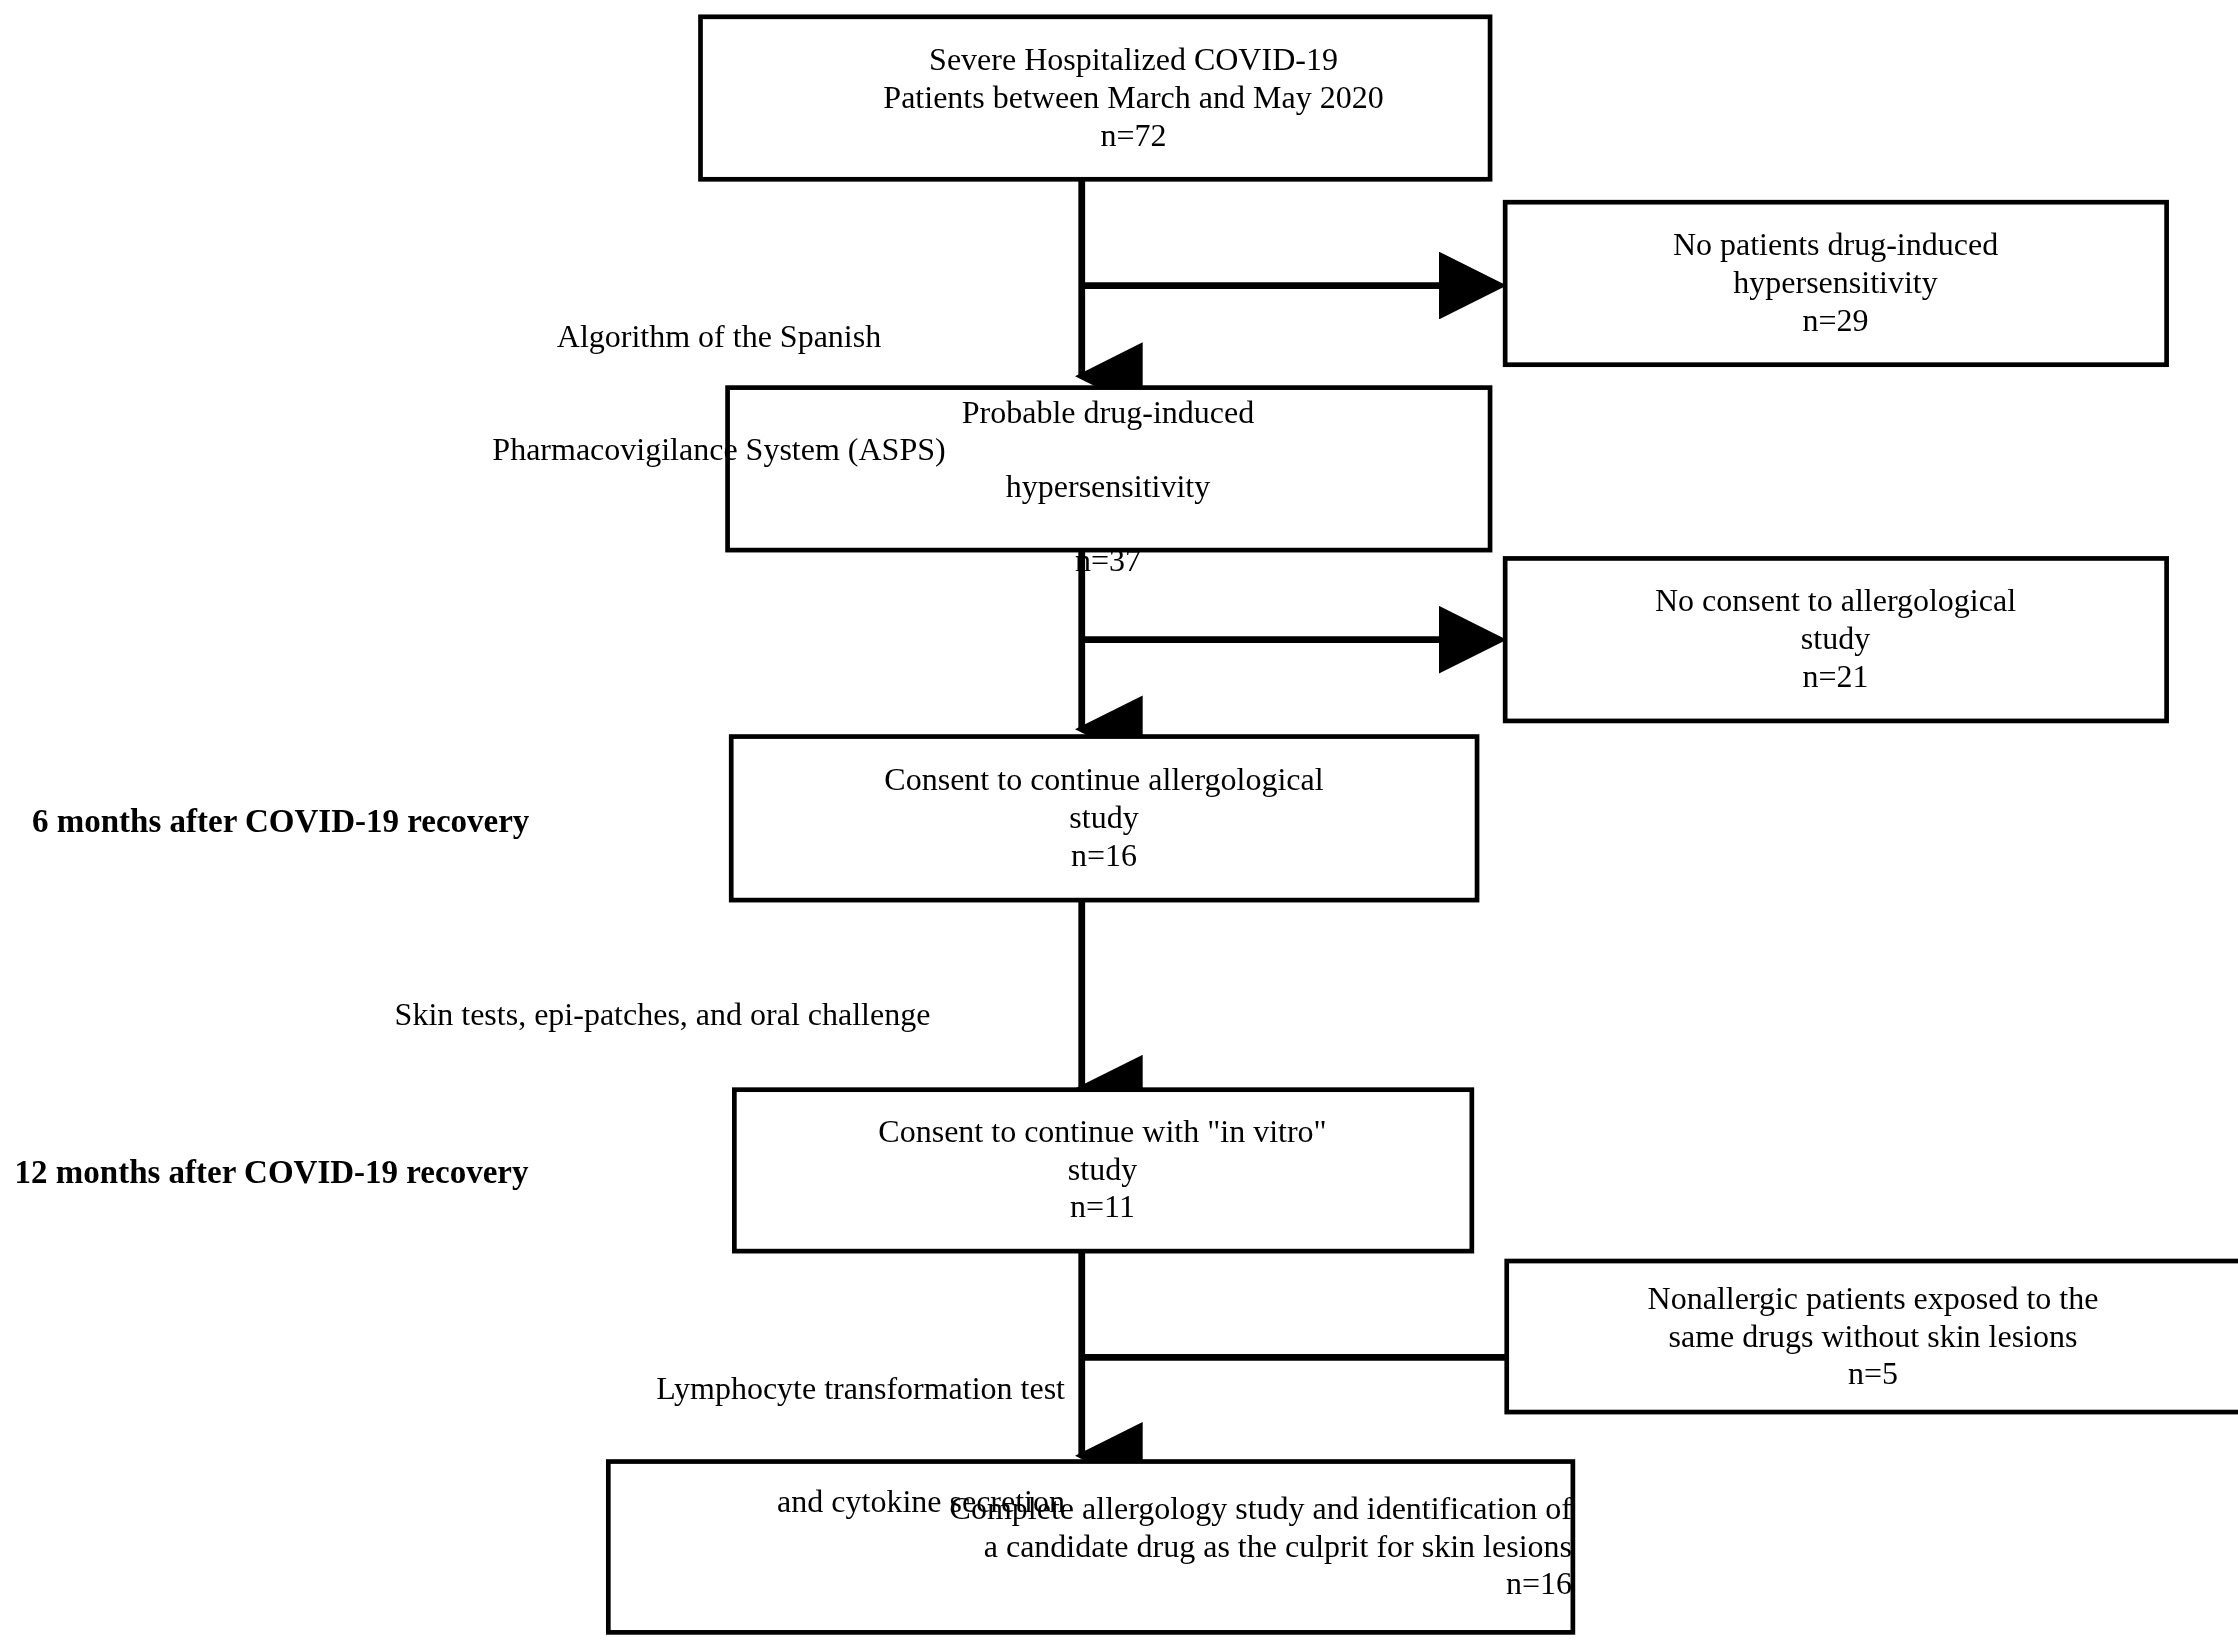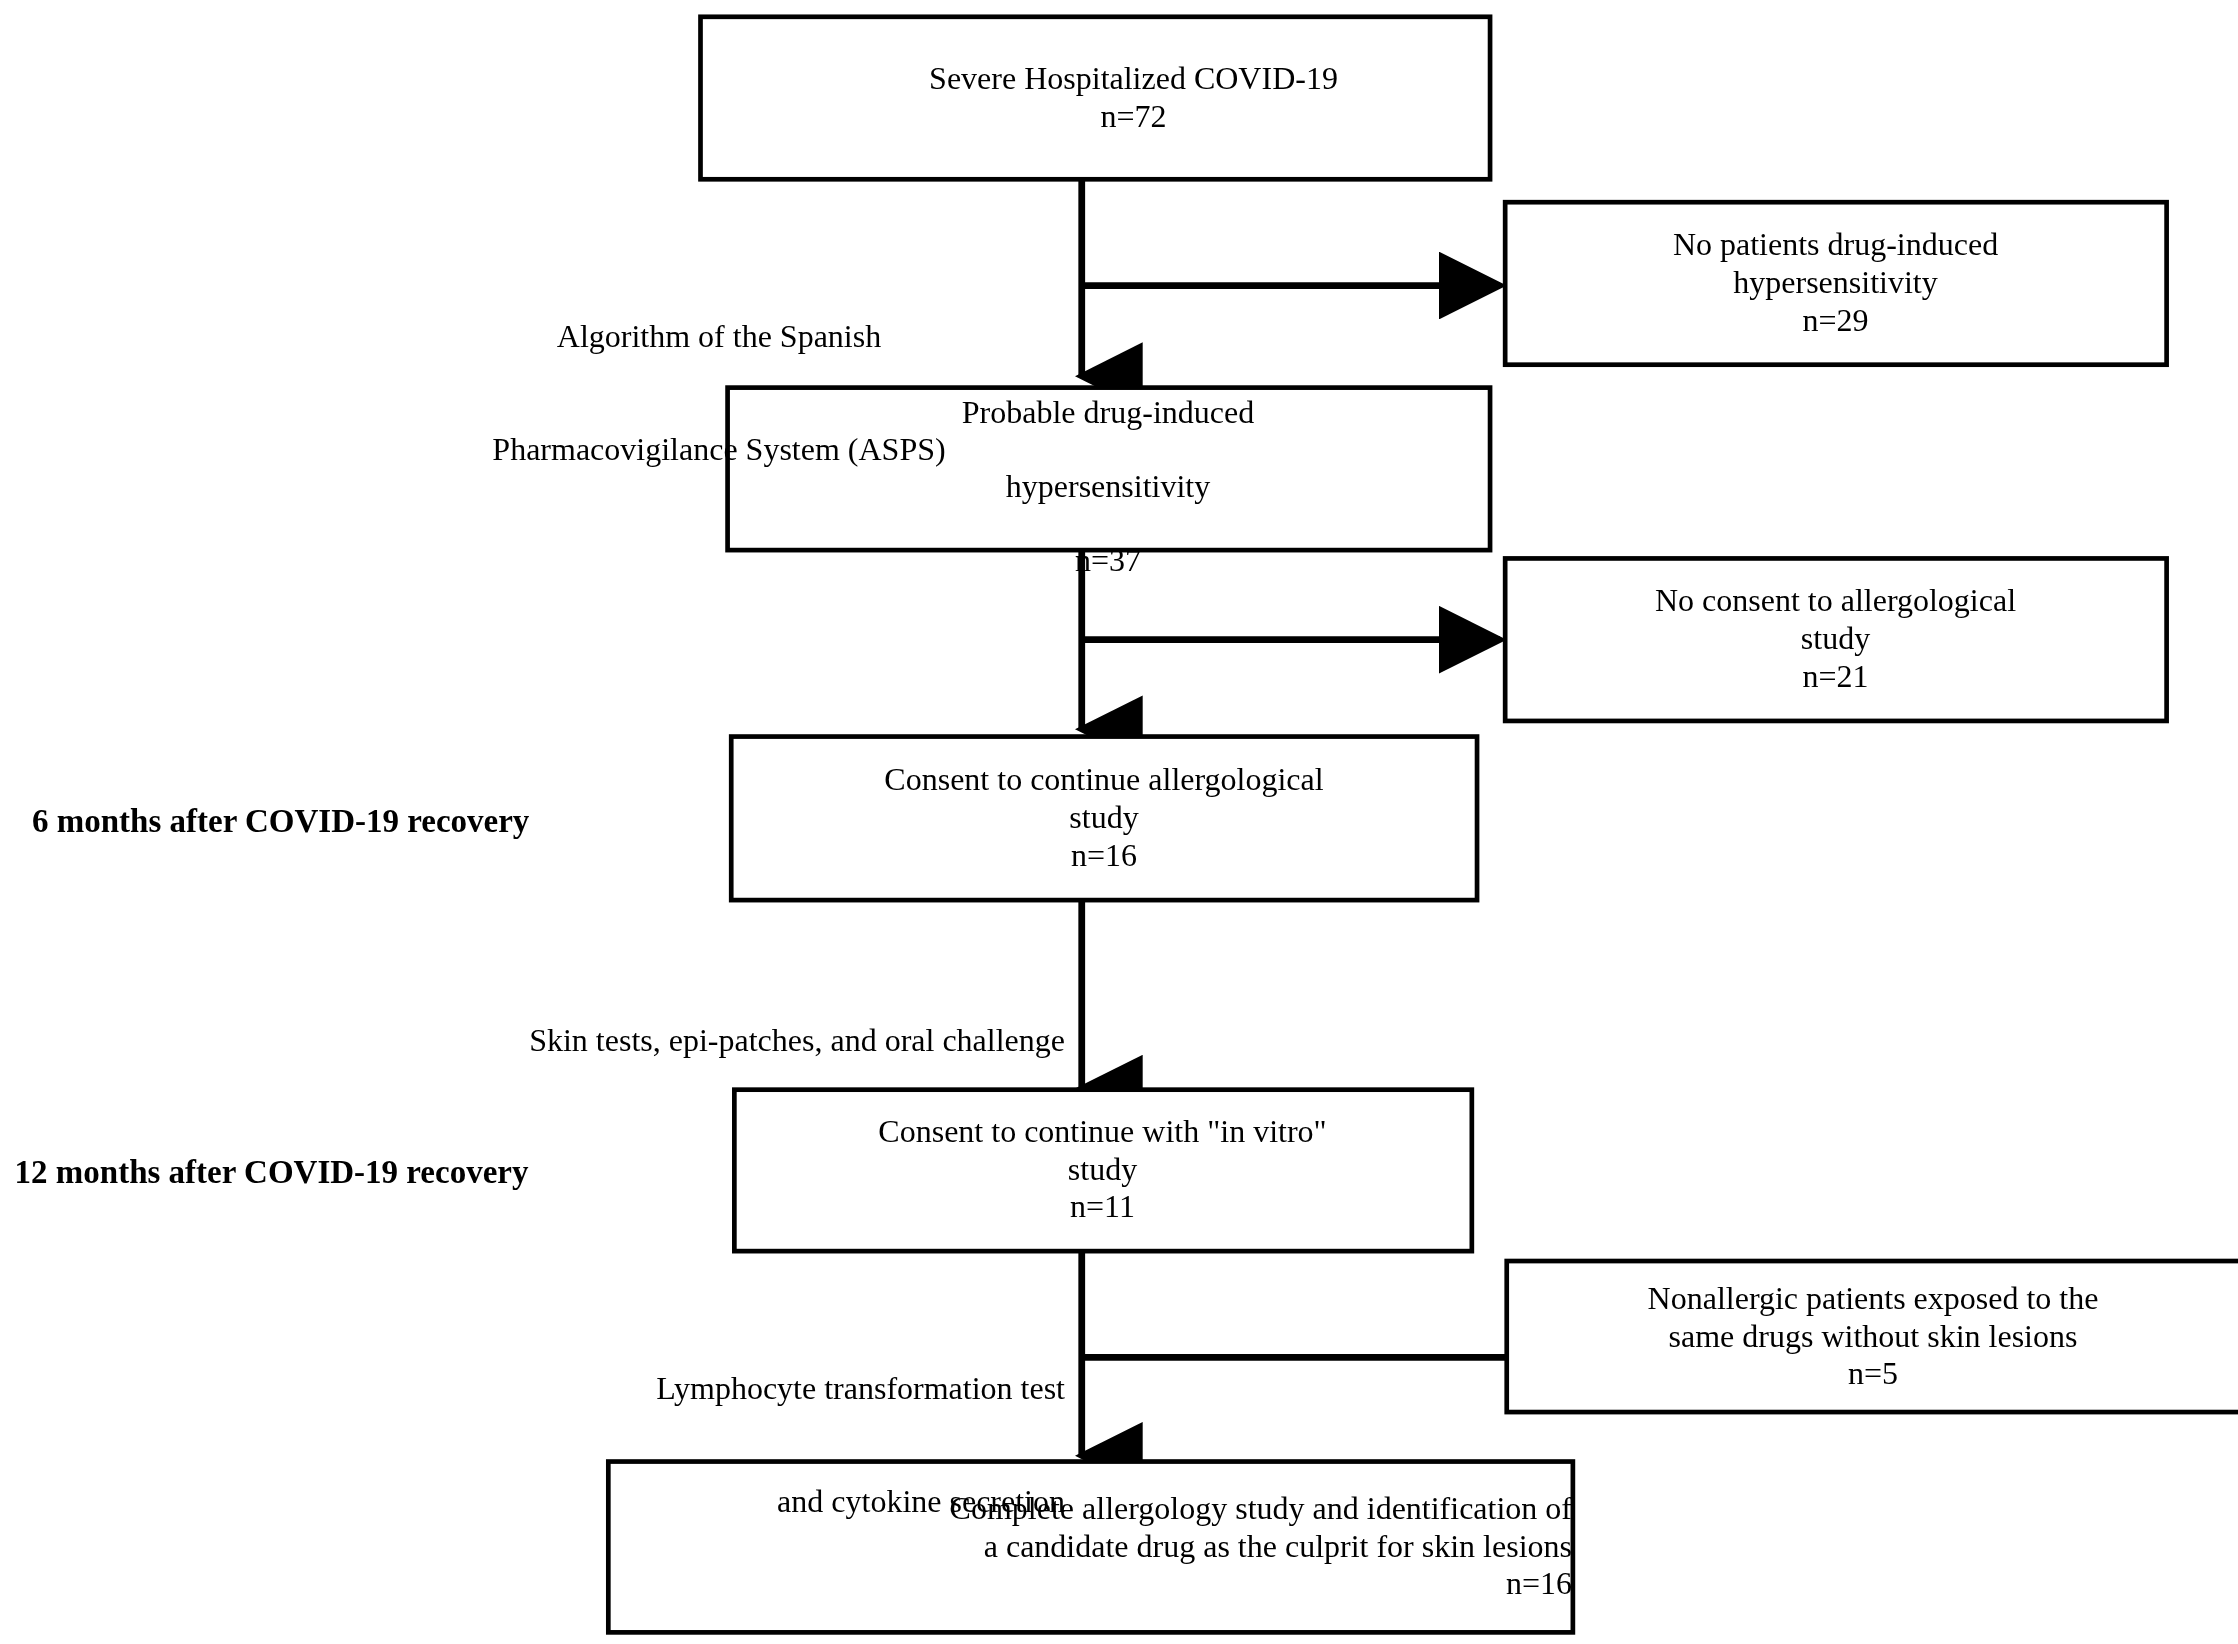--- a/index.html
+++ b/index.html
@@ -104,20 +104,21 @@
 
     <rect class="node-box" x="1410" y="2092" width="1416" height="310"></rect>
 
     <rect class="node-box" x="2893" y="2421" width="1420" height="290"></rect>
 
     <rect class="node-box" x="1168" y="2806" width="1852" height="328"></rect>
   </svg>
 
   <div class="box-text" style="left:700px; top:16.7px; width:789px; height:162px;padding-left:39px;">
     <span class="tline">Severe Hospitalized COVID-19</span>
+    <span class="tline">Patients between March and May 2020</span>
     <span class="tline">n=72</span>
   </div>
 
   <div class="box-text" style="left:1505px; top:202px; width:661px; height:162px;">
     <span class="tline">No patients drug-induced</span>
     <span class="tline">hypersensitivity</span>
     <span class="tline">n=29</span>
   </div>
 
   <div class="box-text" style="left:727px; top:406px; width:762px; height:162px;gap:36px;">
@@ -154,21 +155,21 @@
     <span class="tline">Complete allergology study and identification of</span>
     <span class="tline">a candidate drug as the culprit for skin lesions</span>
     <span class="tline">n=16</span>
   </div>
 
   <div class="edge-label center" style="left:365px; top:242px; width:708px;">
     <span class="tline">Algorithm of the Spanish</span>
     <span class="tline">Pharmacovigilance System (ASPS)</span>
   </div>
 
-  <div class="edge-label right" style="left:260px; top:946px; width:805px;">
+  <div class="edge-label right" style="left:260px; top:920px; width:805px;text-align:center;">
     <span class="tline">Skin tests, epi-patches, and oral challenge</span>
   </div>
 
   <div class="edge-label right" style="left:365px; top:1294px; width:700px;">
     <span class="tline">Lymphocyte transformation test</span>
     <span class="tline">and cytokine secretion</span>
   </div>
 
   <div class="stage-label" style="left:32px; top:802px; width:677px;">6 months after COVID-19 recovery</div>
 

